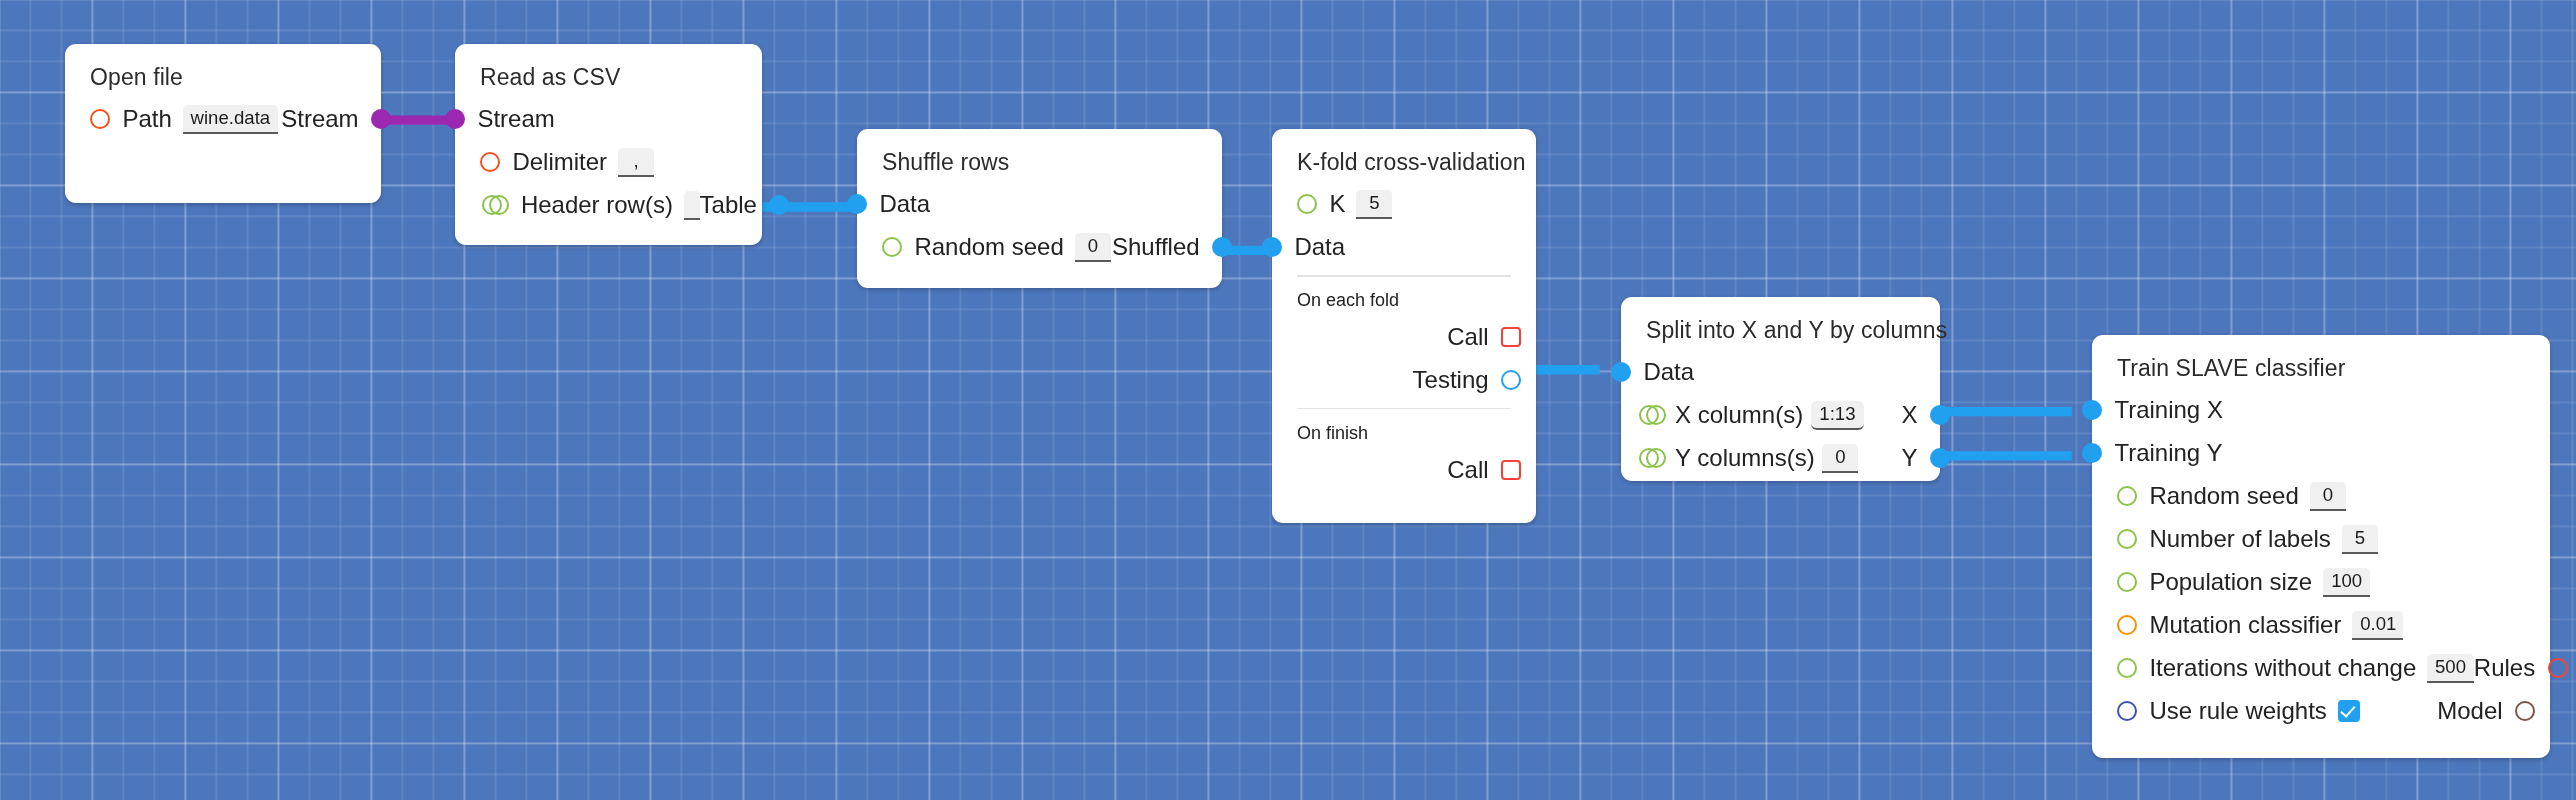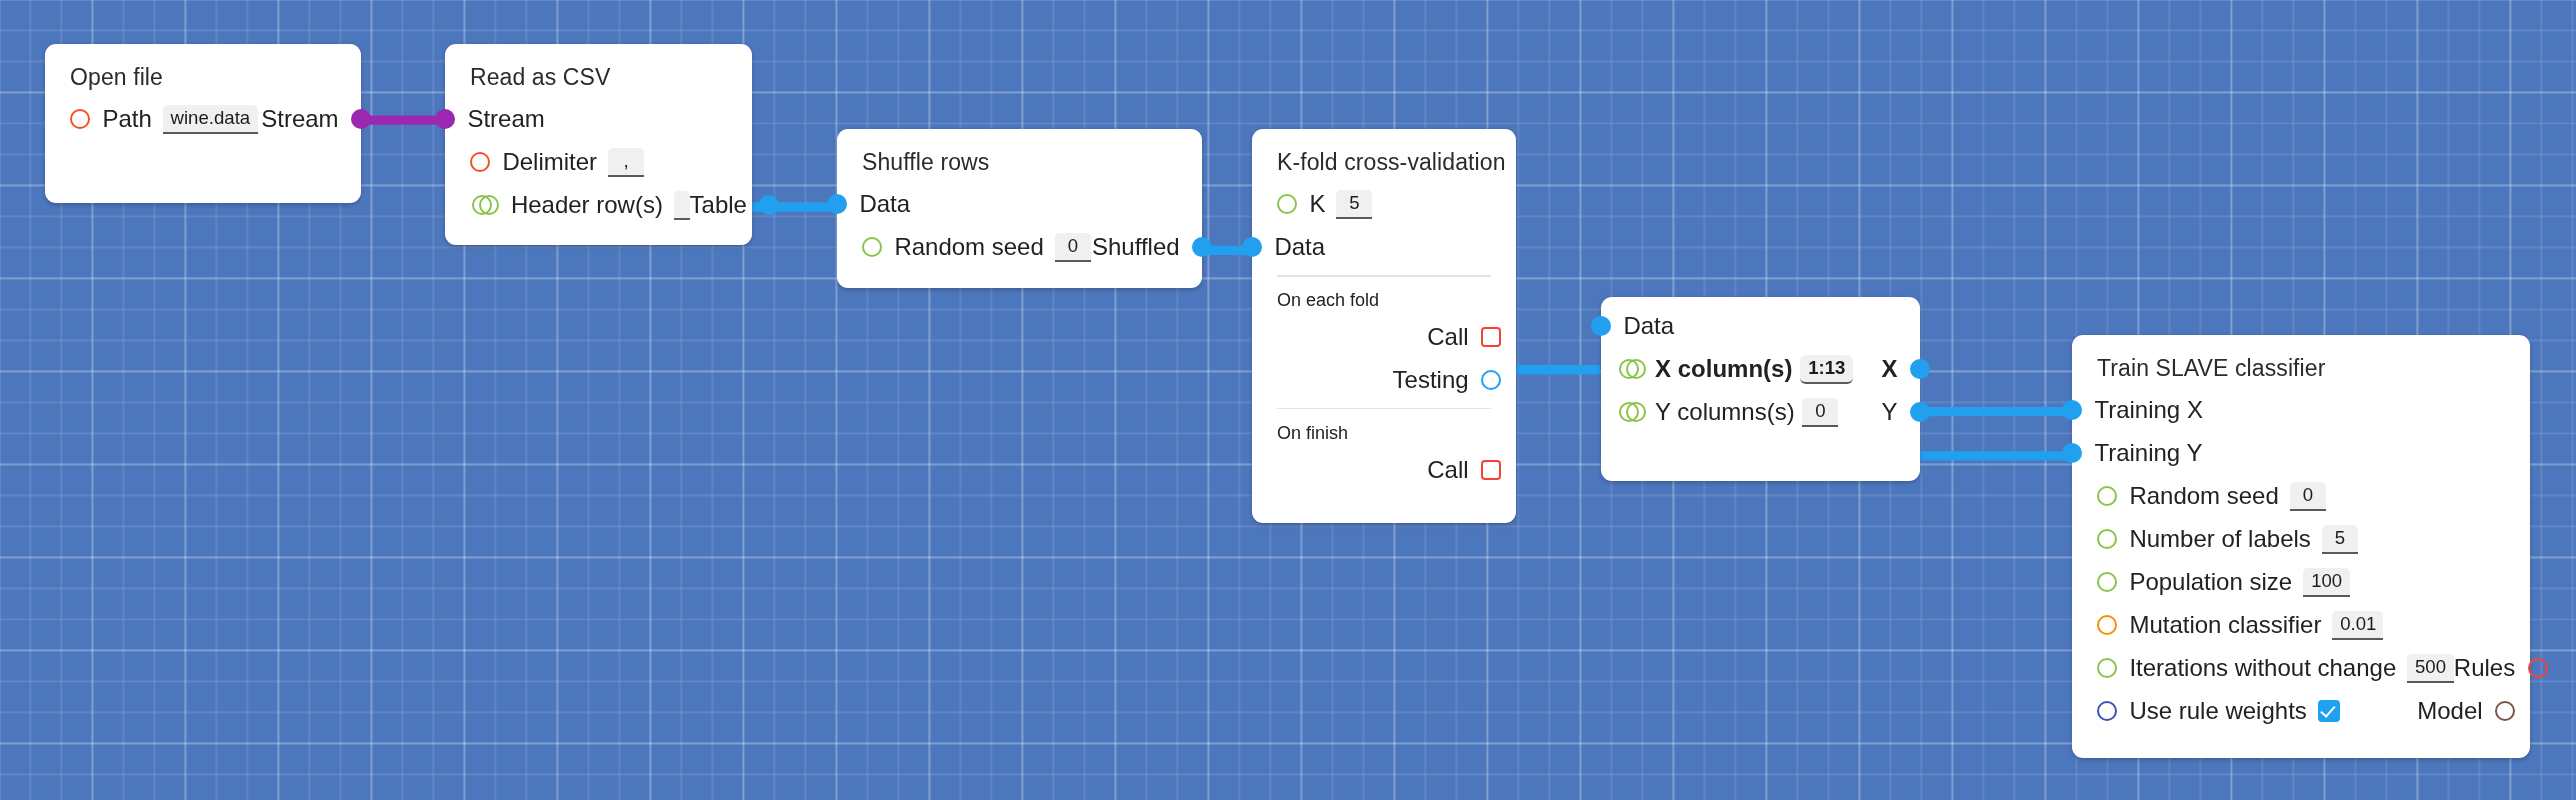--- a/index.html
+++ b/index.html
@@ -40,20 +40,21 @@
 
   
   .node {
     position: absolute;
     background: #ffffff;
     border-radius: 11px;
     box-shadow: 0 1.6px 4.7px rgba(0,0,0,0.22);
     z-index: 2;
     box-sizing: border-box;
     padding: 0;
+    margin-left: 20px;
   }
   .node-title {
     font-size: 23px;
     color: #2b2b2b;
     padding: 20px 0 0 25px;
     line-height: 26px;
     white-space: nowrap;
     letter-spacing: 0.1px;
   }
   .rows {
@@ -193,21 +194,21 @@
         <span class="pin hollow" style="color:#f4511e;"></span>
         <span class="label">Path</span>
         <span class="field">wine.data</span>
         <span class="spacer"></span>
         <span class="label">Stream</span>
         <span class="pin-out filled" style="color:#9c27b0; margin-right:-35px;"></span>
       </div>
     </div>
   </div>
 
-  <div class="node" id="node-read-as-csv" style="left:445px; top:44px; width:307px; height:201px;">
+  <div class="node" id="node-read-as-csv" style="left:435px; top:44px; width:307px; height:201px;">
     <div class="node-title">Read as CSV</div>
     <div class="rows">
       <div class="row">
         <span class="pin filled" style="color:#9c27b0; margin-left:-35px;"></span>
         <span class="label">Stream</span>
       </div>
       <div class="row">
         <span class="pin hollow" style="color:#f4511e;"></span>
         <span class="label">Delimiter</span>
         <span class="field" style="width:36px;">,</span>
@@ -272,26 +273,27 @@
     <div class="section-title">On finish</div>
     <div class="rows" style="padding-top:0;">
       <div class="row right">
         <span class="label">Call</span>
         <span class="pin-out sq" style="color:#f44336; margin-right:-10px;"></span>
       </div>
     </div>
   </div>
 
   <div class="node" id="node-split-xy" style="left:1601px; top:297px; width:319px; height:184px;">
+    <div class="node-title">Split into X and Y by columns</div>
     <div class="rows">
       <div class="row">
         <span class="pin filled" style="color:#21a0f0; margin-left:-35px;"></span>
         <span class="label">Data</span>
       </div>
-      <div class="row" style="padding-left:16.3px;font-weight:bold;">
+      <div class="row" style="padding-left:16.3px;">
         <span class="pin double" style="color:#8bc34a; margin-left:8.5px; margin-right:9.3px;"></span>
         <span class="label">X column(s)</span>
         <span class="field" style="width:53px; margin-left:7.8px;border-radius:6px;">1:13</span>
         <span class="spacer"></span>
         <span class="label">X</span>
         <span class="pin-out filled" style="color:#21a0f0; margin-right:-35px;"></span>
       </div>
       <div class="row" style="padding-left:16.3px;">
         <span class="pin double" style="color:#8bc34a; margin-left:8.5px; margin-right:9.3px;"></span>
         <span class="label">Y columns(s)</span>

